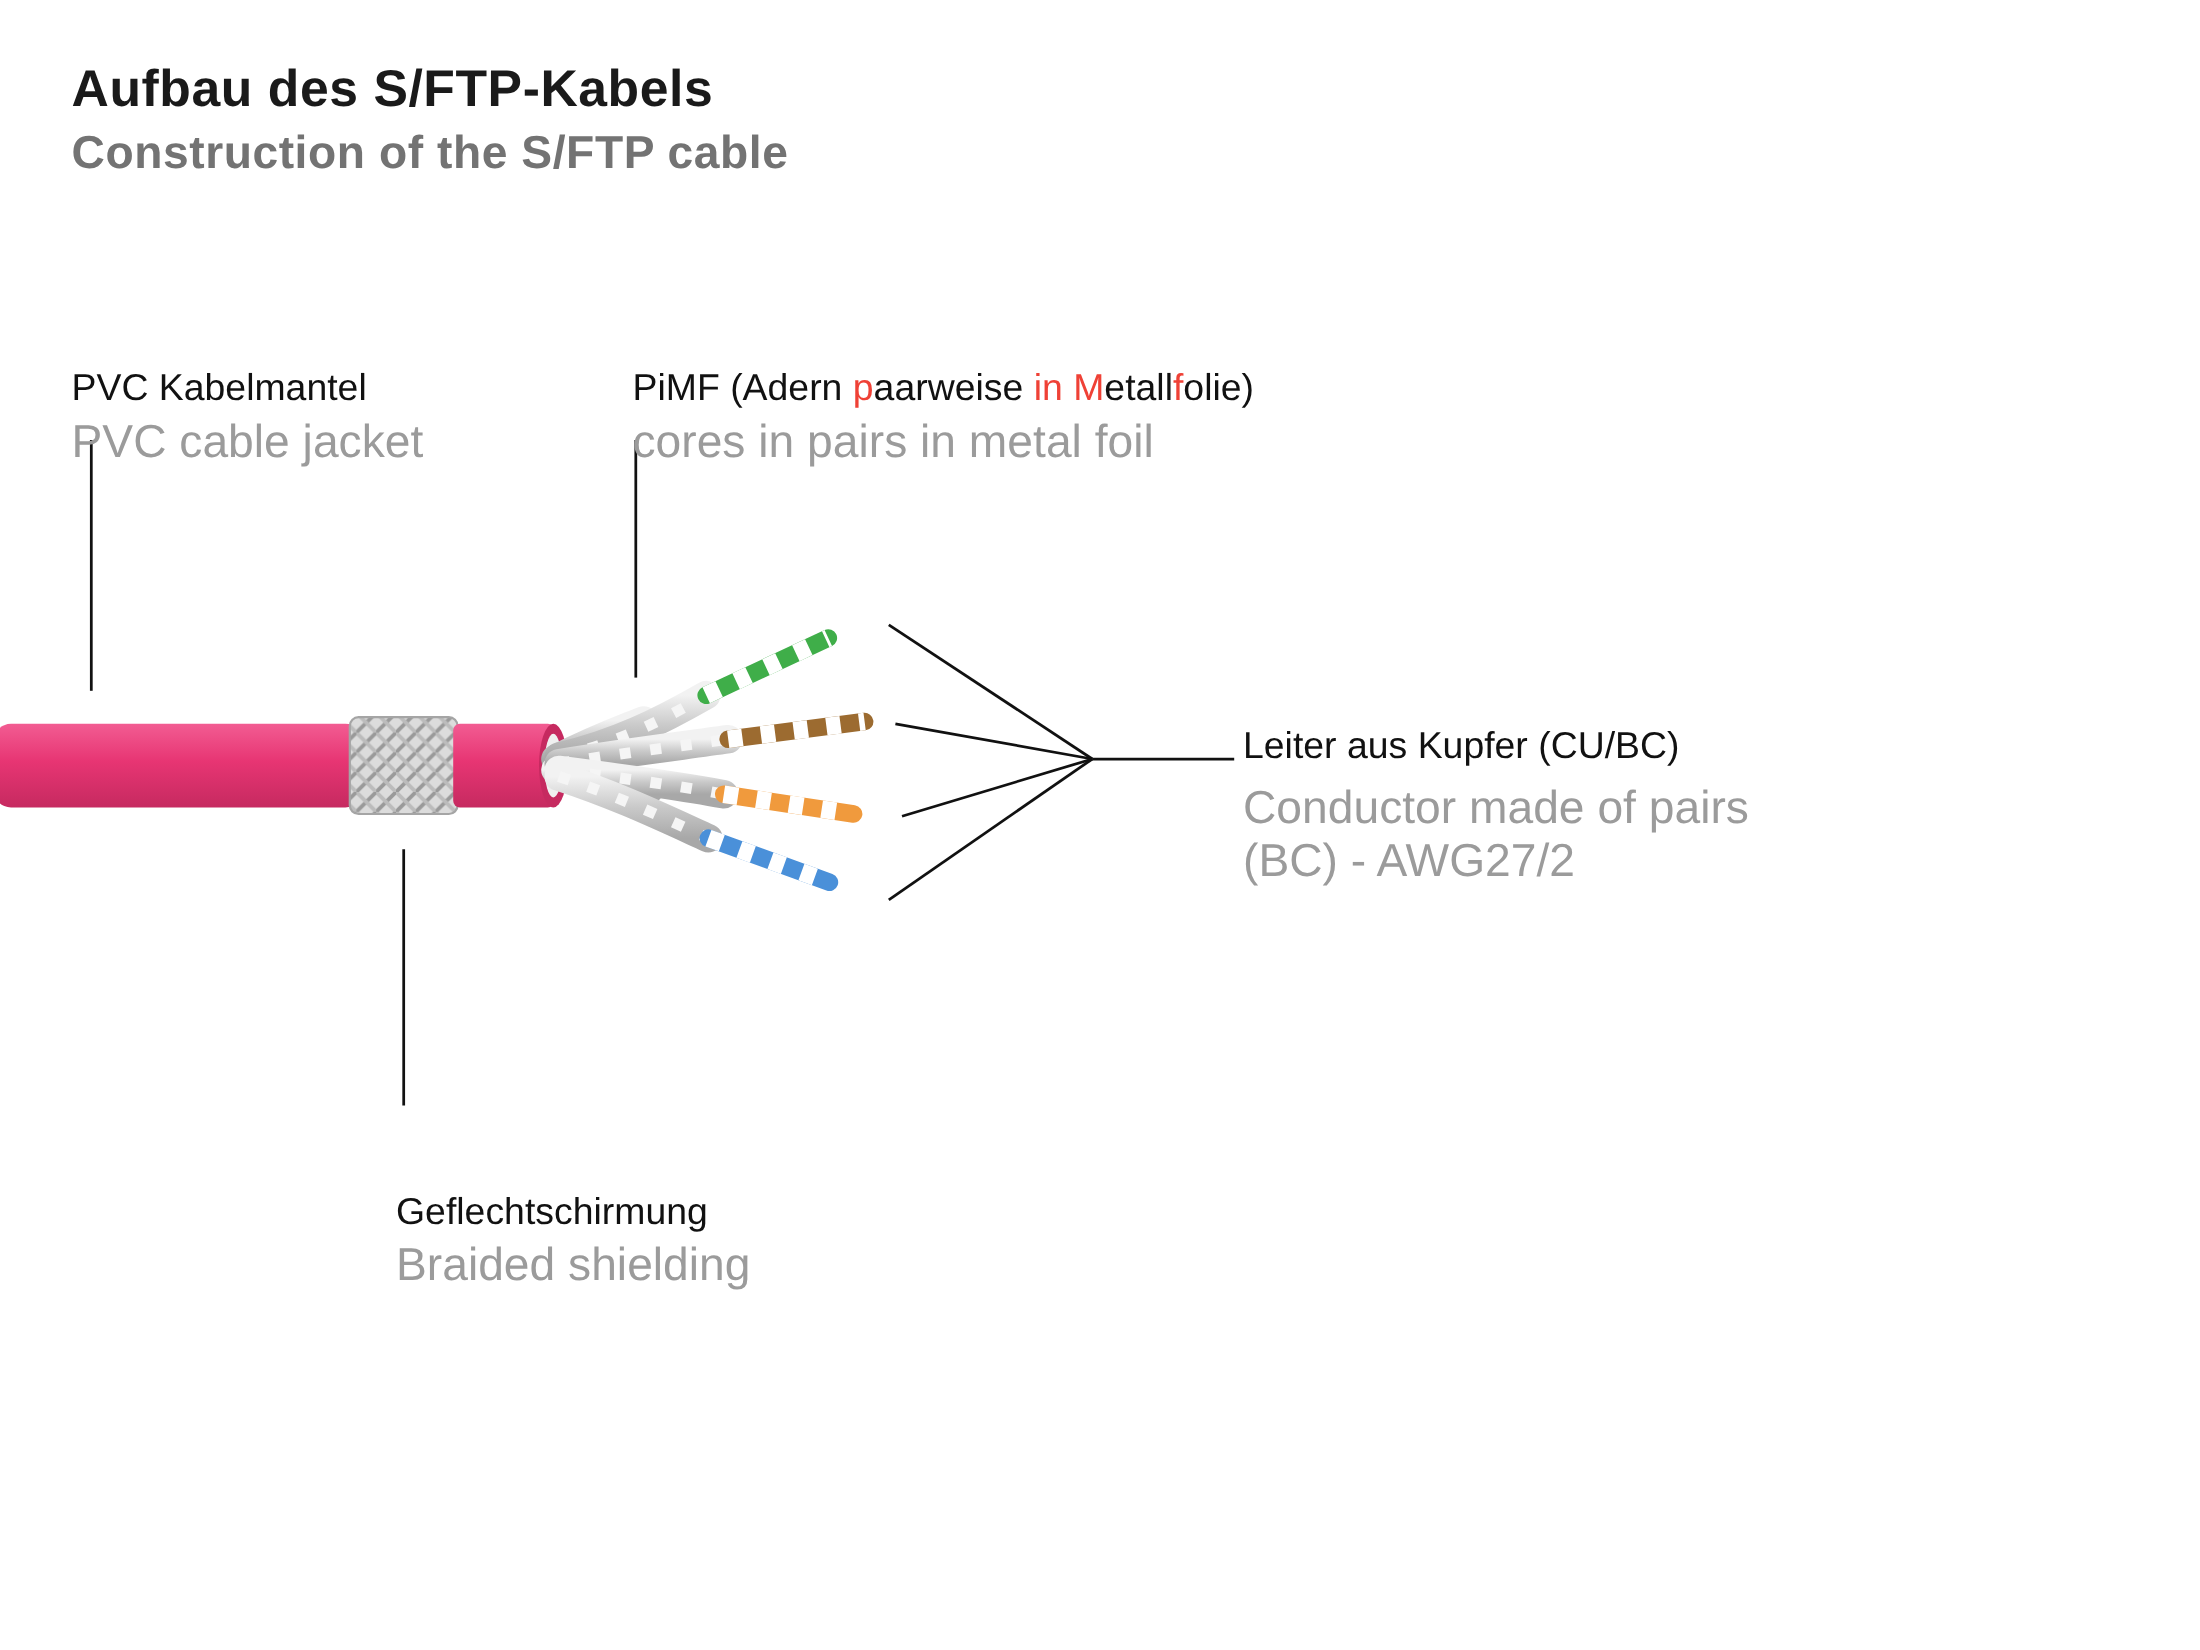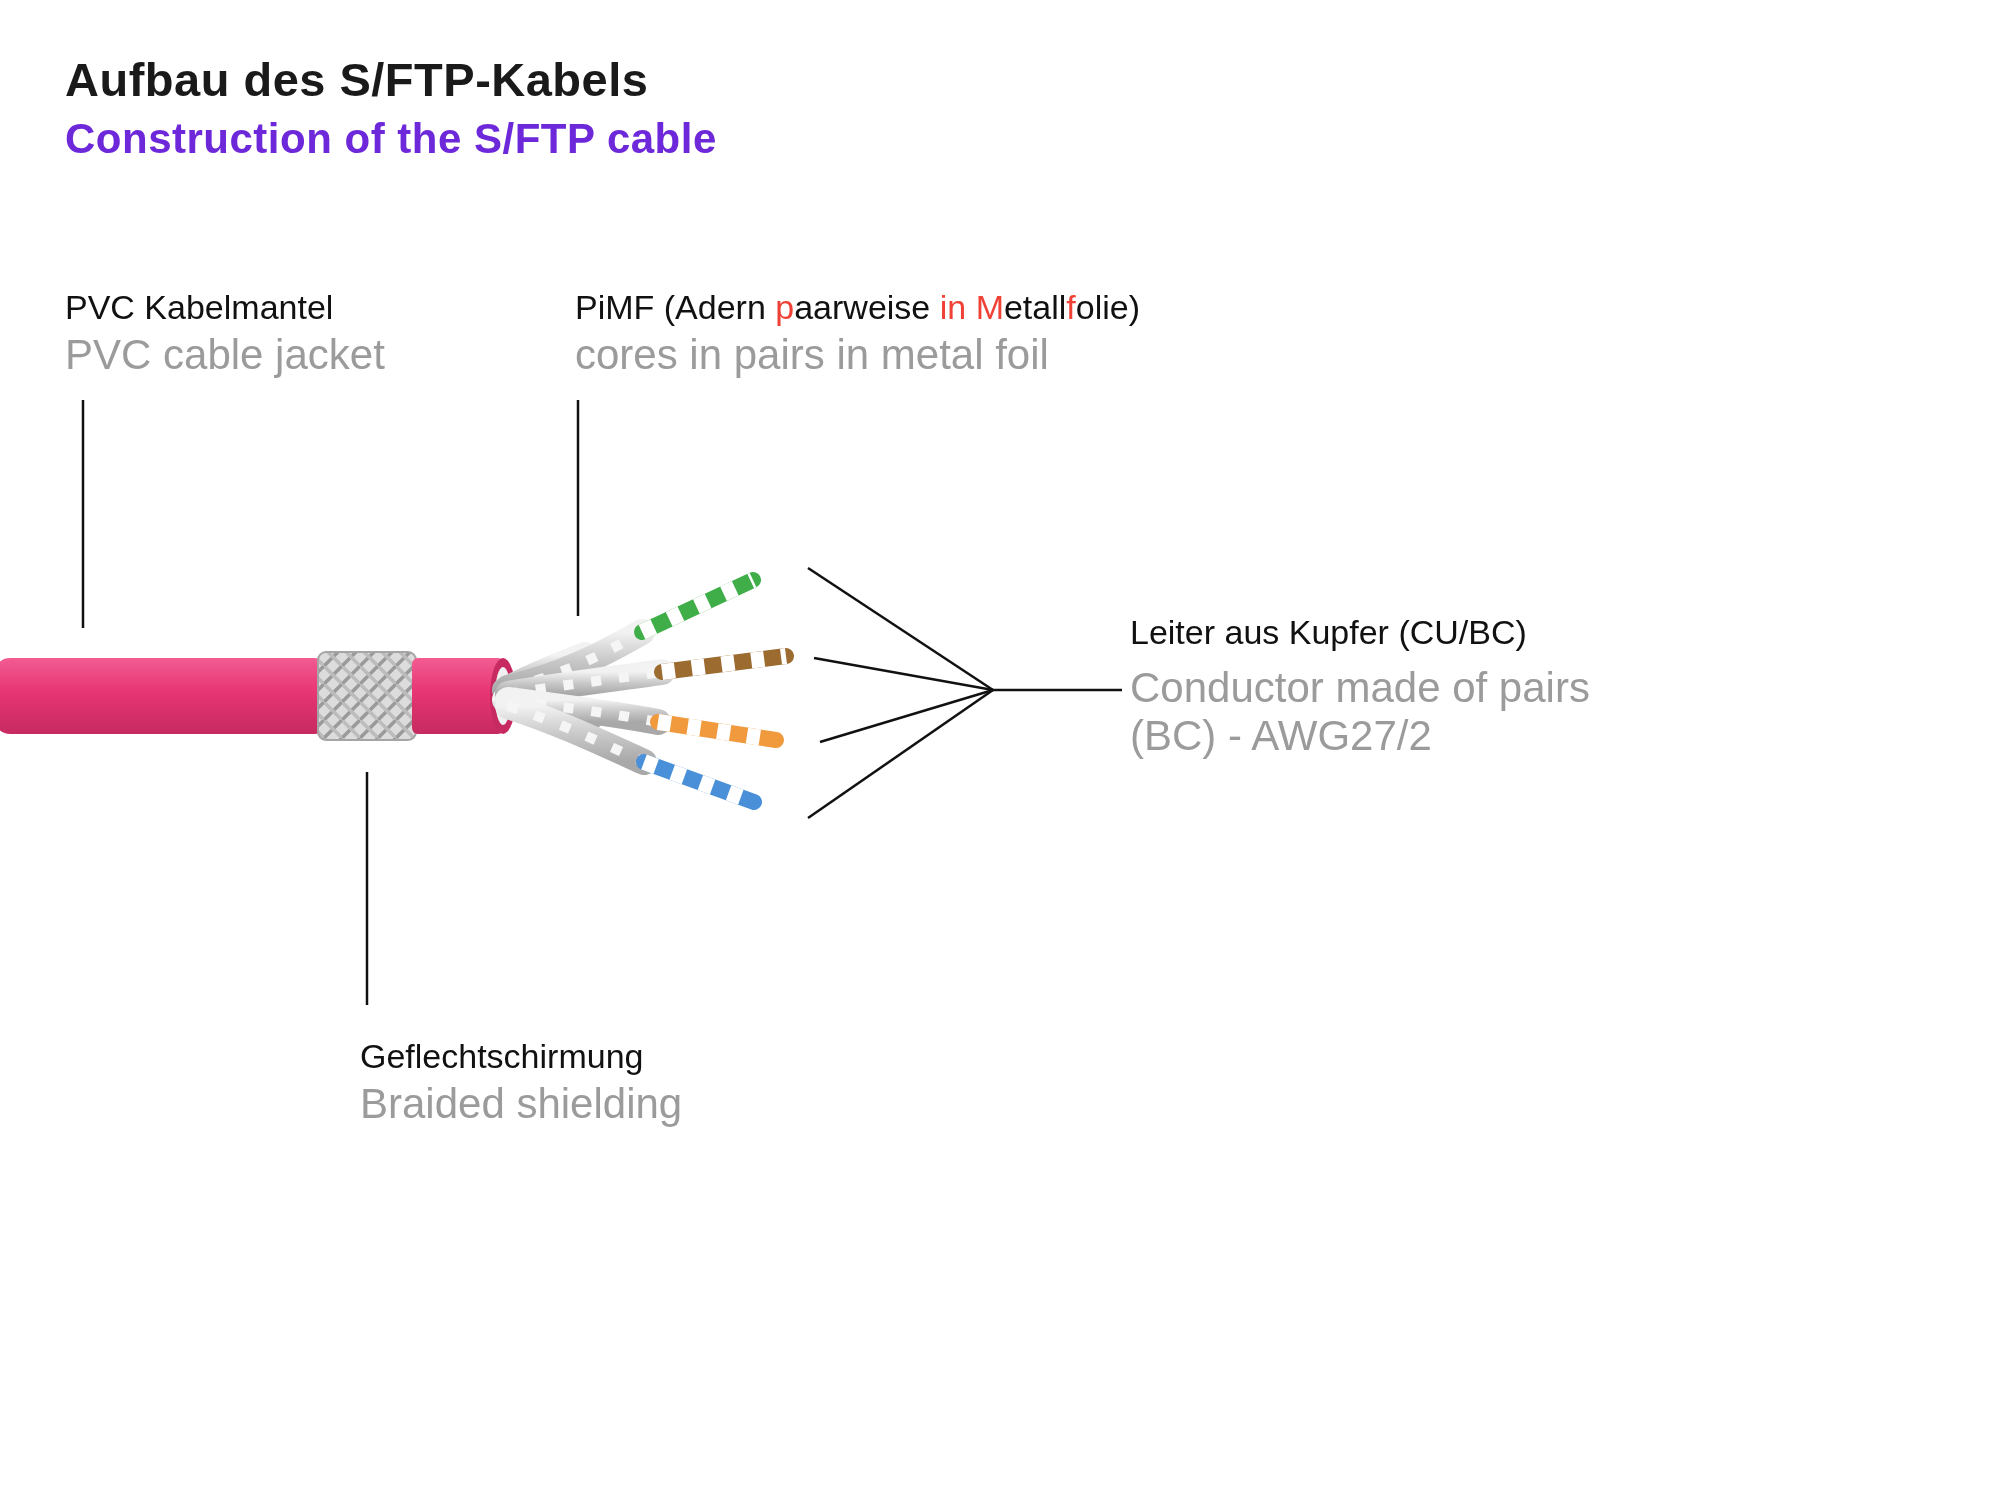--- a/index.html
+++ b/index.html
@@ -18,29 +18,30 @@
   .abs { position: absolute; }
   .title {
     font-size: 47px;
     font-weight: 700;
     color: #1a1a1a;
     letter-spacing: 0.5px;
   }
   .subtitle {
     font-size: 42px;
     font-weight: 700;
-    color: #6d28d9;
+    color: #737373;
     letter-spacing: 0.5px;
   }
   .label-de {
     font-size: 34px;
     font-weight: 400;
     color: #111111;
     line-height: 48px;
     white-space: nowrap;
+    margin-top: 46px;
   }
   .label-en {
     font-size: 42px;
     font-weight: 400;
     color: #9b9b9b;
     line-height: 48px;
     white-space: nowrap;
   }
   svg.diagram {
     position: absolute;

